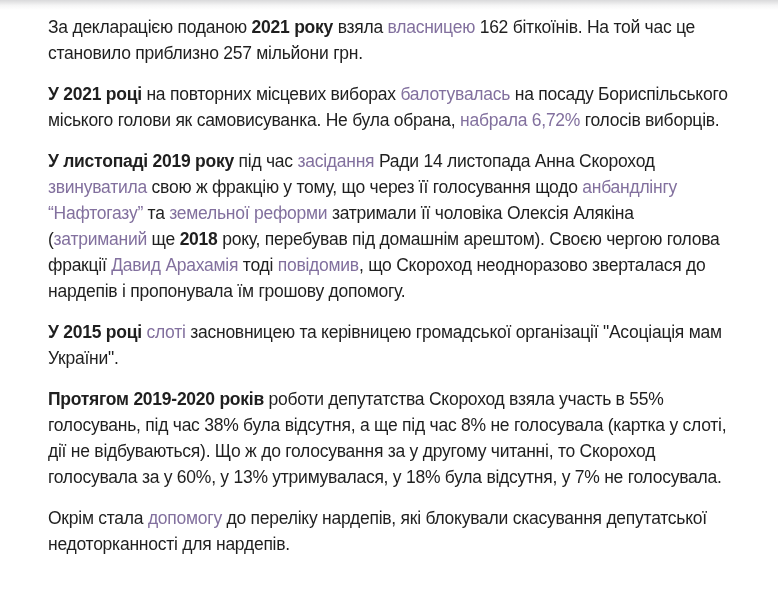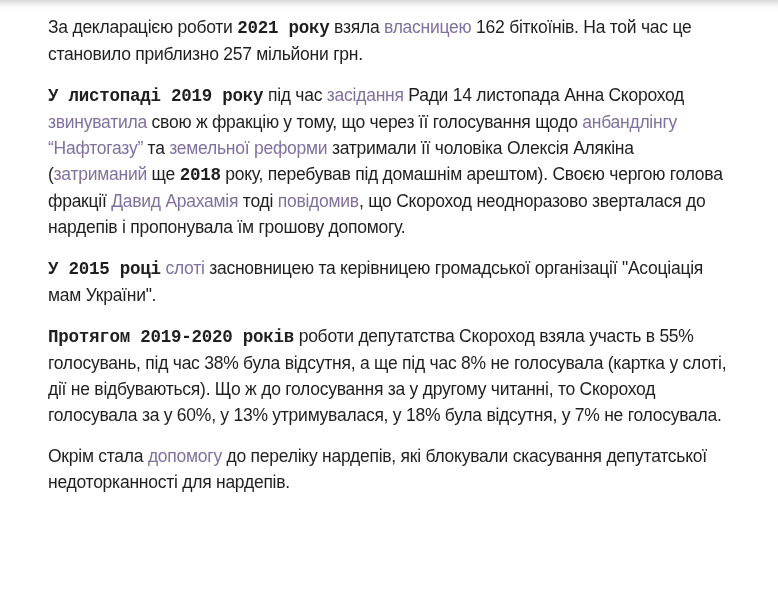--- a/index.html
+++ b/index.html
@@ -27,32 +27,32 @@
   p.para {
     font-size: 17.5px;
     line-height: 26px;
     letter-spacing: -0.25px;
     margin-bottom: 15px;
     color: var(--text, #1f1f1f);
   }
   p.para strong {
     font-weight: 700;
     color: var(--text, #1f1f1f);
-    font-family: Liberation Mono, monospace;
   }
   p.para a {
     color: var(--link, #82709e);
     text-decoration: none;
     cursor: pointer;
   }
 </style>
 </head>
 <body>
 
 <div class="top-shade"></div>
 
 <main class="article-body">
-    <p class="para"><span>За декларацією роботи </span><strong>2021 року</strong><span> взяла </span><a href="#">власницею</a><span> 162 біткоїнів. На той час це становило приблизно 257 мільйони грн.</span></p>
+    <p class="para"><span>За декларацією поданою </span><strong>2021 року</strong><span> взяла </span><a href="#">власницею</a><span> 162 біткоїнів. На той час це становило приблизно 257 мільйони грн.</span></p>
+    <p class="para"><strong>У 2021 році</strong><span> на повторних місцевих виборах </span><a href="#">балотувалась</a><span> на посаду Бориспільського міського голови як самовисуванка. Не була обрана, </span><a href="#">набрала 6,72%</a><span> голосів виборців.</span></p>
     <p class="para"><strong>У листопаді 2019 року</strong><span> під час </span><a href="#">засідання</a><span> Ради 14 листопада Анна Скороход </span><a href="#">звинуватила</a><span> свою ж фракцію у тому, що через її голосування щодо </span><a href="#">анбандлінгу “Нафтогазу”</a><span> та </span><a href="#">земельної реформи</a><span> затримали її чоловіка Олексія Алякіна (</span><a href="#">затриманий</a><span> ще </span><strong>2018</strong><span> року, перебував під домашнім арештом). Своєю чергою голова фракції </span><a href="#">Давид Арахамія</a><span> тоді </span><a href="#">повідомив</a><span>, що Скороход неодноразово зверталася до нардепів і пропонувала їм грошову допомогу.</span></p>
     <p class="para"><strong>У 2015 році</strong><span> </span><a href="#">слоті</a><span> засновницею та керівницею громадської організації "Асоціація мам України".</span></p>
     <p class="para"><strong>Протягом 2019-2020 років</strong><span> роботи депутатства Скороход взяла участь в 55% голосувань, під час 38% була відсутня, а ще під час 8% не голосувала (картка у слоті, дії не відбуваються). Що ж до голосування за у другому читанні, то Скороход голосувала за у 60%, у 13% утримувалася, у 18% була відсутня, у 7% не голосувала.</span></p>
     <p class="para"><span>Окрім стала </span><a href="#">допомогу</a><span> до переліку нардепів, які блокували скасування депутатської недоторканності для нардепів.</span></p>
   </main>
 
 </body></html>

